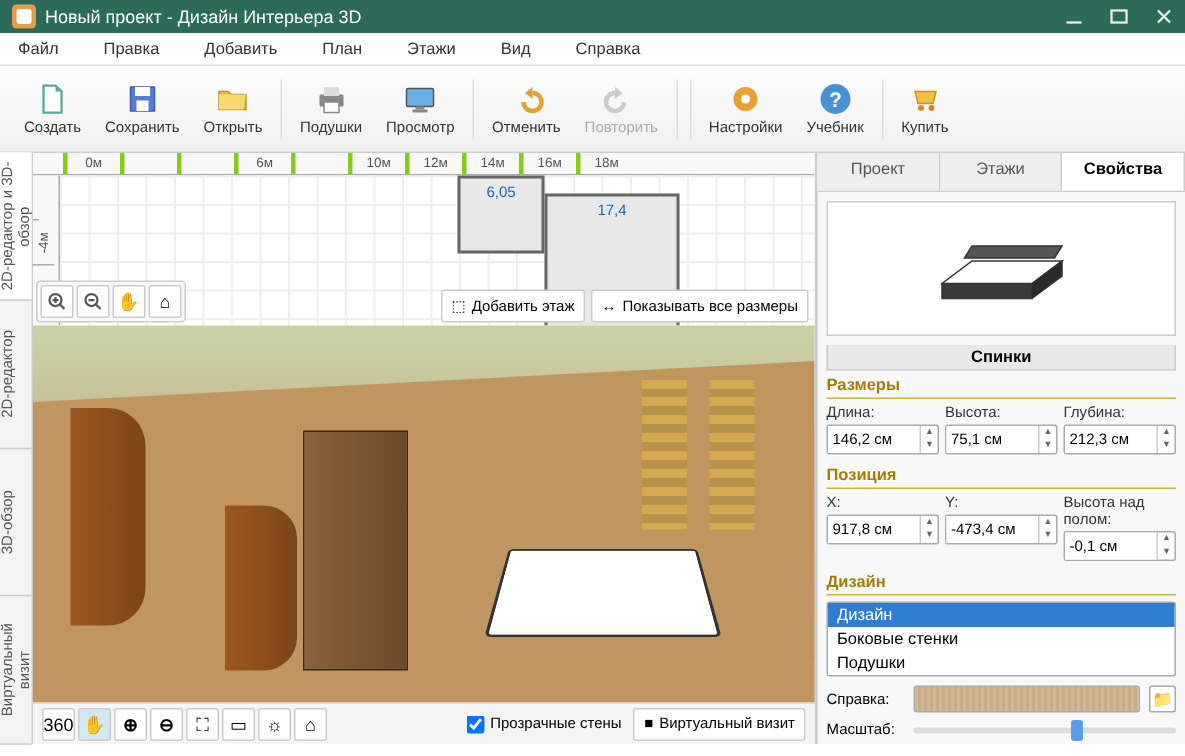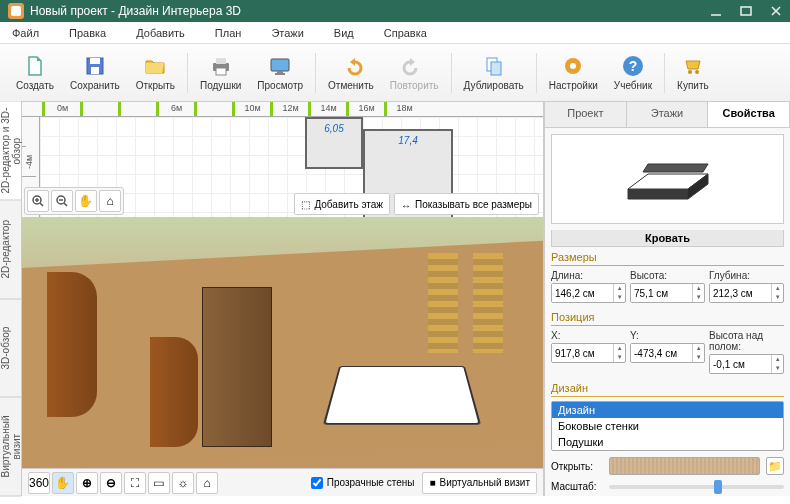--- a/index.html
+++ b/index.html
@@ -26,21 +26,21 @@
 .lefttabs { width:22px; background:#f3f3f3; border-right:1px solid #ccc; display:flex; flex-direction:column; }
 .lefttab { flex:1; writing-mode: vertical-rl; transform: rotate(180deg); text-align:center; font-size:10px; padding:4px 0; border-top:1px solid #ccc; color:#555; }
 .lefttab.active { background:#fff; font-weight:normal; }
 
 .center { flex:1; display:flex; flex-direction:column; border-right:1px solid #ccc; }
 .plan { height:115px; background:#fff; position:relative; overflow:hidden; }
 .ruler-h { height:15px; background:#f8f8f8; border-bottom:1px solid #aaa; display:flex; font-size:9px; color:#555; padding-left:20px; }
 .ruler-h span { width:38px; text-align:center; border-left:3px solid #84cc16; padding-top:1px; position:relative; }
 .ruler-v { position:absolute; left:0; top:15px; width:18px; bottom:0; background:#f8f8f8; border-right:1px solid #aaa; font-size:9px; color:#555; }
 .ruler-v span { display:block; height:30px; text-align:center; border-top:1px solid #aaa; writing-mode:vertical-rl; transform:rotate(180deg); padding:2px; }
-.planarea { position:absolute; left:18px; top:15px; right:0; bottom:0; background:#fff; background-image: linear-gradient(#eee 1px,transparent 1px),linear-gradient(90deg,#eee 1px,transparent 1px); background-size:19px 19px;font-style:italic; }
+.planarea { position:absolute; left:18px; top:15px; right:0; bottom:0; background:#fff; background-image: linear-gradient(#eee 1px,transparent 1px),linear-gradient(90deg,#eee 1px,transparent 1px); background-size:19px 19px; }
 .room { position:absolute; border:2px solid #666; background:#e8e8e8; font-size:10px; color:#1565c0; text-align:center; padding-top:4px; }
 .r1 { left:265px; top:0; width:58px; height:52px; }
 .r2 { left:323px; top:12px; width:90px; height:95px; }
 .plan-toolbar { position:absolute; left:2px; bottom:2px; display:flex; gap:2px; background:#f8f8f8; border:1px solid #ccc; border-radius:3px; padding:2px; }
 .plan-toolbar2 { position:absolute; right:4px; bottom:2px; display:flex; gap:4px; }
 .smallbtn { width:22px; height:22px; background:#fff; border:1px solid #ccc; border-radius:2px; display:flex; align-items:center; justify-content:center; font-size:12px; }
 .widebtn { height:22px; background:#fff; border:1px solid #ccc; border-radius:2px; display:flex; align-items:center; padding:0 6px; font-size:10px; gap:4px; }
 
 .view3d { flex:1; background: linear-gradient(180deg,#c8d4a8 0%, #c8b890 30%, #b89868 100%); position:relative; overflow:hidden; }
 .floor { position:absolute; left:0; right:0; bottom:0; height:200px; background:#c19560; transform: skewY(-3deg); transform-origin: left bottom; }
@@ -50,21 +50,21 @@
 .chk { display:flex; align-items:center; gap:4px; font-size:10px; padding:0 6px; }
 .chk input { width:12px; height:12px; }
 
 .rightpanel { width:246px; background:#f8f8f8; display:flex; flex-direction:column; border-left:1px solid #ccc; }
 .rtabs { display:flex; height:26px; border-bottom:1px solid #ccc; }
 .rtab { flex:1; text-align:center; font-size:11px; padding-top:5px; background:#eee; border-right:1px solid #ccc; color:#555; }
 .rtab.active { background:#fff; font-weight:bold; color:#000; }
 .preview { height:90px; margin:6px; background:#fff; border:1px solid #ccc; display:flex; align-items:center; justify-content:center; position:relative; }
 .preview-label { text-align:center; font-size:11px; font-weight:bold; background:#e8e8e8; margin:0 6px; padding:2px; border:1px solid #ccc; border-top:none; }
 .section { margin:4px 6px; }
-.section-title { font-size:11px; font-weight:normal; color:#a67c00; border-bottom:1px solid #d4af37; margin-bottom:4px; padding-bottom:2px; }
+.section-title { font-size:11px; font-weight:bold; color:#a67c00; border-bottom:1px solid #d4af37; margin-bottom:4px; padding-bottom:2px; }
 .fields { display:flex; gap:4px; }
 .field { flex:1; }
 .field label { display:block; font-size:10px; margin-bottom:2px; color:#333; }
 .spinner { display:flex; border:1px solid #aaa; border-radius:2px; background:#fff; height:20px; }
 .spinner input { border:none; width:100%; font-size:10px; padding:0 3px; outline:none; }
 .spinner .spinbtns { width:14px; border-left:1px solid #ccc; display:flex; flex-direction:column; }
 .spinner .spinbtns div { flex:1; font-size:6px; text-align:center; line-height:8px; color:#666; }
 .chkline { display:flex; align-items:center; gap:4px; font-size:10px; margin:4px 0; }
 .listbox { border:1px solid #aaa; border-radius:2px; background:#fff; font-size:11px; }
 .listbox div { padding:2px 6px; }
@@ -168,29 +168,20 @@
     <div class="toolbtn disabled">
       <div class="ticon">
         <svg width="24" height="24" viewBox="0 0 24 24">
           <path fill="none" stroke="#ccc" stroke-width="3" d="M8 8a6 6 0 1 0 6 6"></path>
           <path fill="#ccc" d="M8 4l5 4-5 4z"></path>
         </svg>
       </div>
       <span>Повторить</span>
     </div>
     <div class="tbsep"></div>
-    <div class="toolbtn">
-      <div class="ticon">
-        <svg width="24" height="24" viewBox="0 0 24 24">
-          <rect x="5" y="4" width="10" height="13" fill="#fff" stroke="#5a9de4"></rect>
-          <rect x="9" y="8" width="10" height="13" fill="#cde4f7" stroke="#5a9de4"></rect>
-        </svg>
-      </div>
-      <span>Дублировать</span>
-    </div>
     <div class="tbsep"></div>
     <div class="toolbtn">
       <div class="ticon">
         <svg width="24" height="24" viewBox="0 0 24 24">
           <circle cx="12" cy="12" r="8" fill="#e8a030"></circle>
           <circle cx="12" cy="12" r="3" fill="#fff"></circle>
         </svg>
       </div>
       <span>Настройки</span>
     </div>
@@ -320,21 +311,21 @@
     <div class="preview">
       <svg width="110" height="70" viewBox="0 0 110 70">
           <g>
             <path d="M15 45 L75 45 L95 30 L35 30 Z" fill="#fff" stroke="#333"></path>
             <path d="M15 45 L15 55 L75 55 L75 45" fill="#3a3a3a" stroke="#333"></path>
             <path d="M75 45 L95 30 L95 40 L75 55" fill="#2a2a2a" stroke="#333"></path>
             <path d="M30 28 L90 28 L95 20 L35 20 Z" fill="#555" stroke="#333"></path>
           </g>
         </svg>
     </div>
-    <div class="preview-label">Кровать</div>
+    <div class="preview-label">Спинки</div>
 
     <div class="section">
       <div class="section-title">Размеры</div>
       <div class="fields">
         <div class="field">
             <label>Длина:</label>
             <div class="spinner">
               <input value="146,2 см" style="">
               <div class="spinbtns">
                 <div>▲</div>
@@ -402,21 +393,21 @@
     </div>
 
     <div class="section">
       <div class="section-title">Дизайн</div>
       <div class="listbox">
         <div class="sel">Дизайн</div>
         <div>Боковые стенки</div>
         <div>Подушки</div>
       </div>
       <div class="matrow">
-        <label>Открыть:</label>
+        <label>Справка:</label>
         <div class="swatch"></div>
         <div class="smallicon">📁</div>
       </div>
       <div class="matrow">
         <label>Масштаб:</label>
         <div class="slider"></div>
       </div>
     </div>
   </div>
 </div>

